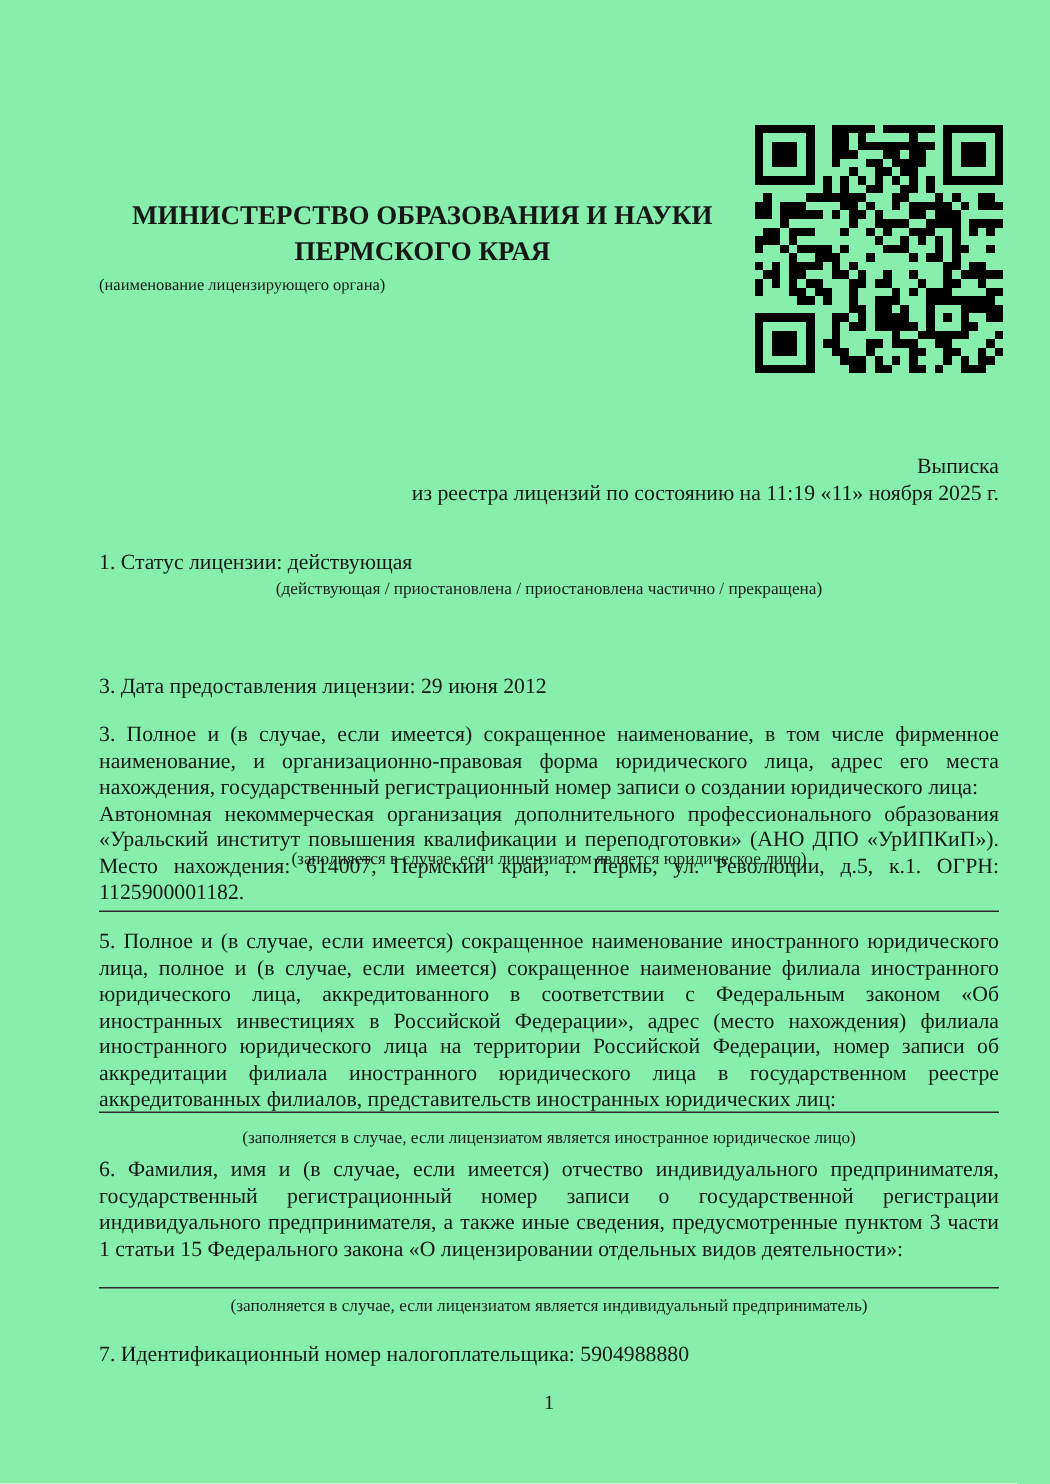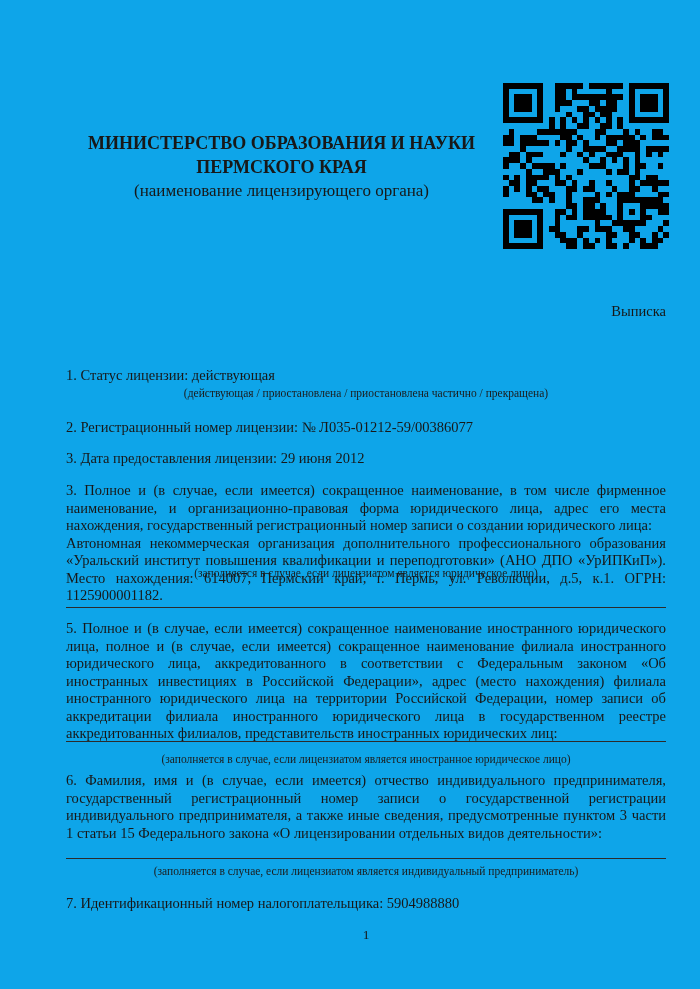--- a/index.html
+++ b/index.html
@@ -1,30 +1,30 @@
 <!DOCTYPE html>
 <html lang="ru"><head>
 <meta charset="utf-8">
 <style>
   html,body{margin:0;padding:0;background:#ffffff;}
   .page{
     position:relative;
     width:700px;height:989px;
-    background:#0ea5e9;
+    background:#86efac;
     color:#181818;
     font-family:"Liberation Serif","DejaVu Serif",serif;
     overflow:hidden;
   }
   .abs{position:absolute;}
   .body-text{font-size:14.5px;line-height:17.5px;}
   .just{text-align:justify;}
   .center{text-align:right;}
   .ministry-name{font-size:18px;line-height:24px;font-weight:bold;text-align:center;}
   .small-caption{font-size:11.5px;line-height:14px;text-align:center;color:#1c1c1c;}
-  .header-caption{font-size:17px;line-height:13px;text-align:center;margin-top:5px;}
+  .header-caption{font-size:11px;line-height:13px;text-align:left;margin-top:5px;}
   .rule{border-top:1.6px solid #2b2b2b;height:0;}
   .with-rule{border-bottom:1.6px solid #2b2b2b;padding-bottom:2px;}
   .qr-box svg{display:block;width:100%;height:100%;}
   .page-number{font-size:13.5px;line-height:16px;text-align:center;}
 </style>
 </head>
 <body>
 
 <div class="page">
 
@@ -452,26 +452,26 @@
   <div class="abs" style="top:131px;left:66px;width:431px;">
     <div class="ministry-name">
       <div>МИНИСТЕРСТВО ОБРАЗОВАНИЯ И НАУКИ</div>
       <div>ПЕРМСКОГО КРАЯ</div>
     </div>
     <div class="header-caption">(наименование лицензирующего органа)</div>
   </div>
 
   <div class="abs body-text center" style="top:303px;left:66px;width:600px;">
     <div>Выписка</div>
+    <div>из реестра лицензий по состоянию на 11:19 «11» ноября 2025 г.</div>
   </div>
 
   <div class="abs body-text" style="top:367px;left:66px;width:600px;">1. Статус лицензии: действующая</div>
   <div class="abs small-caption" style="top:386px;left:66px;width:600px;">(действующая / приостановлена / приостановлена частично / прекращена)</div>
 
-  <div class="abs body-text" style="top:419px;left:66px;width:600px;">2. Регистрационный номер лицензии: № Л035-01212-59/00386077</div>
 
   <div class="abs body-text" style="top:450px;left:66px;width:600px;">3. Дата предоставления лицензии: 29 июня 2012</div>
 
   <div class="abs body-text just with-rule" style="top:482px;left:66px;width:600px;">
     <div>3. Полное и (в случае, если имеется) сокращенное наименование, в том числе фирменное наименование, и организационно-правовая форма юридического лица, адрес его места нахождения, государственный регистрационный номер записи о создании юридического лица:</div>
     <div>Автономная некоммерческая организация дополнительного профессионального образования «Уральский институт повышения квалификации и переподготовки» (АНО ДПО «УрИПКиП»). Место нахождения: 614007, Пермский край, г. Пермь, ул. Революции, д.5, к.1. ОГРН: 1125900001182.</div>
   </div>
   <div class="abs small-caption" style="top:566px;left:66px;width:600px;">(заполняется в случае, если лицензиатом является юридическое лицо)</div>
 
   <div class="abs body-text just" style="top:620px;left:66px;width:600px;">5. Полное и (в случае, если имеется) сокращенное наименование иностранного юридического лица, полное и (в случае, если имеется) сокращенное наименование филиала иностранного юридического лица, аккредитованного в соответствии с Федеральным законом «Об иностранных инвестициях в Российской Федерации», адрес (место нахождения) филиала иностранного юридического лица на территории Российской Федерации, номер записи об аккредитации филиала иностранного юридического лица в государственном реестре аккредитованных филиалов, представительств иностранных юридических лиц:</div>

